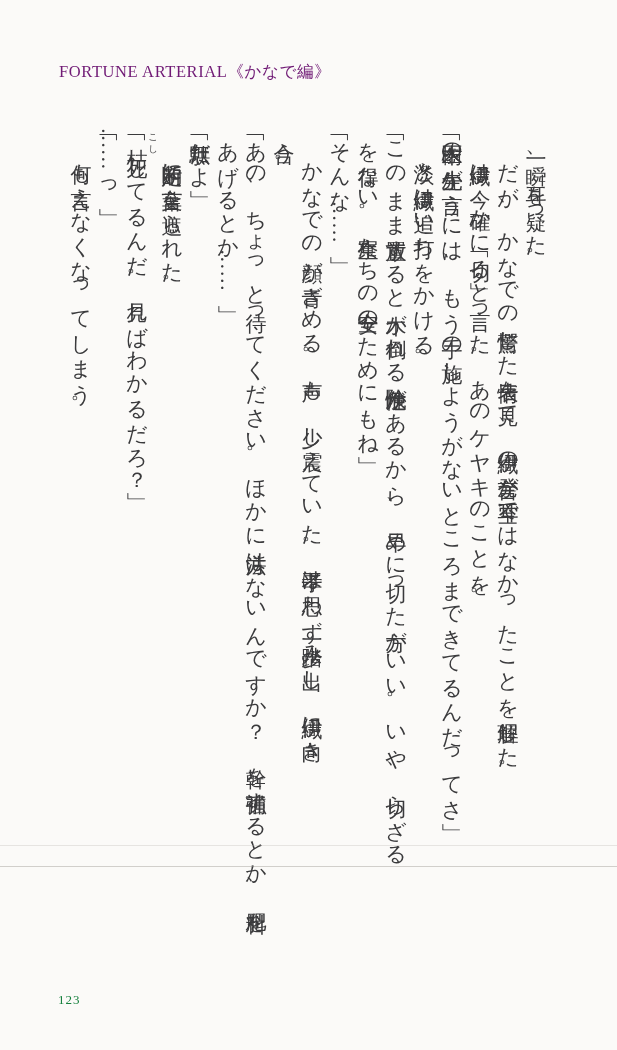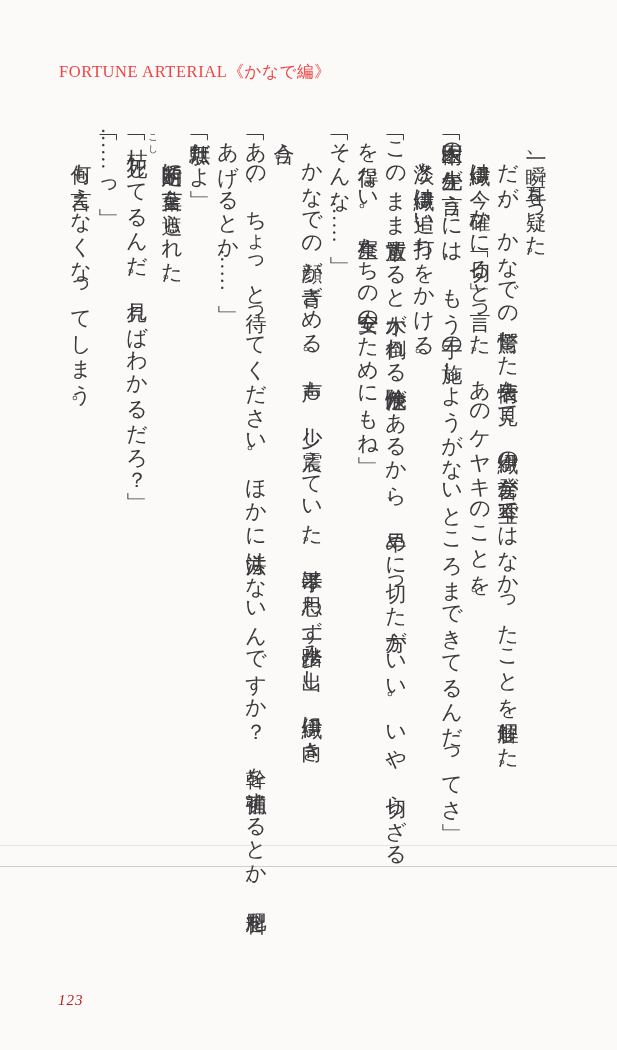--- a/index.html
+++ b/index.html
@@ -10,21 +10,21 @@
     background:#fbfaf8;
     font-family:"Liberation Serif","DejaVu Serif",serif;
     color:#3b3b3d;
     overflow:hidden;
   }
   .running-header{
     position:absolute;
     left:59px;top:61px;
     font-size:16.5px;
     letter-spacing:0.6px;
-    color:#ef4444;
+    color:#701a75;
     white-space:nowrap;
   }
   .text-block{
     position:absolute;
     top:127px;right:67px;
     width:478px;height:872px;
     writing-mode:vertical-rl;
     text-orientation:mixed;
     font-size:21px;
     line-height:28px;
@@ -40,24 +40,23 @@
   }
   .scan-line{
     position:absolute;left:0;width:617px;height:1px;
     pointer-events:none;
   }
   .scan-line-1{top:845px;background:rgba(182,179,172,0.30);}
   .scan-line-2{top:866px;background:rgba(158,155,148,0.45);}
   .page-number{
     position:absolute;
     left:58px;top:992px;
-    font-style:italic;
-    font-size:15px;
+    font-size:13px;
     letter-spacing:1px;
-    color:#b91c1c;
+    color:#15803d;
   }
 </style>
 </head>
 <body>
 
 <div class="page">
   <div class="running-header">FORTUNE ARTERIAL《かなで編》</div>
 
   <div class="text-block">
       <div class="tline indent">一瞬、耳を疑った。</div>

